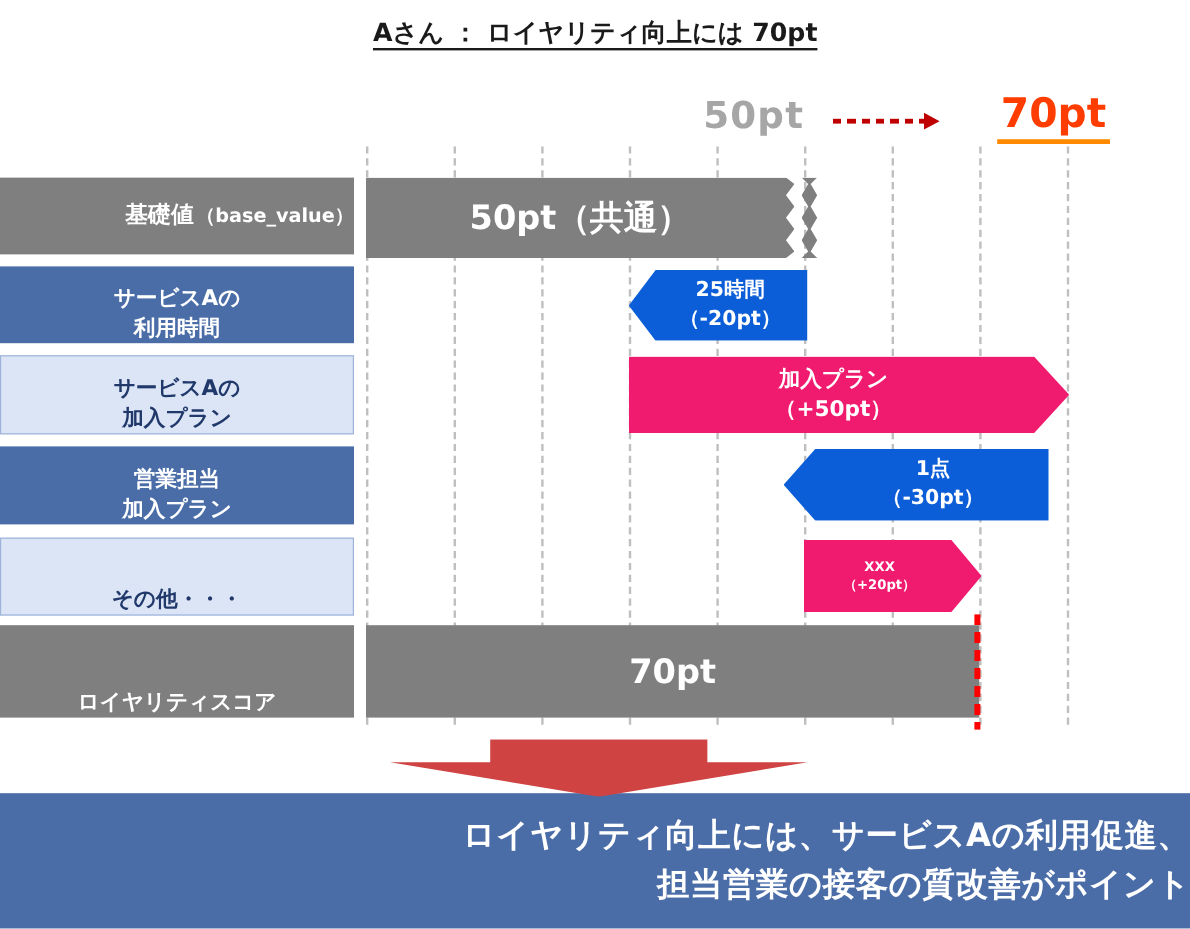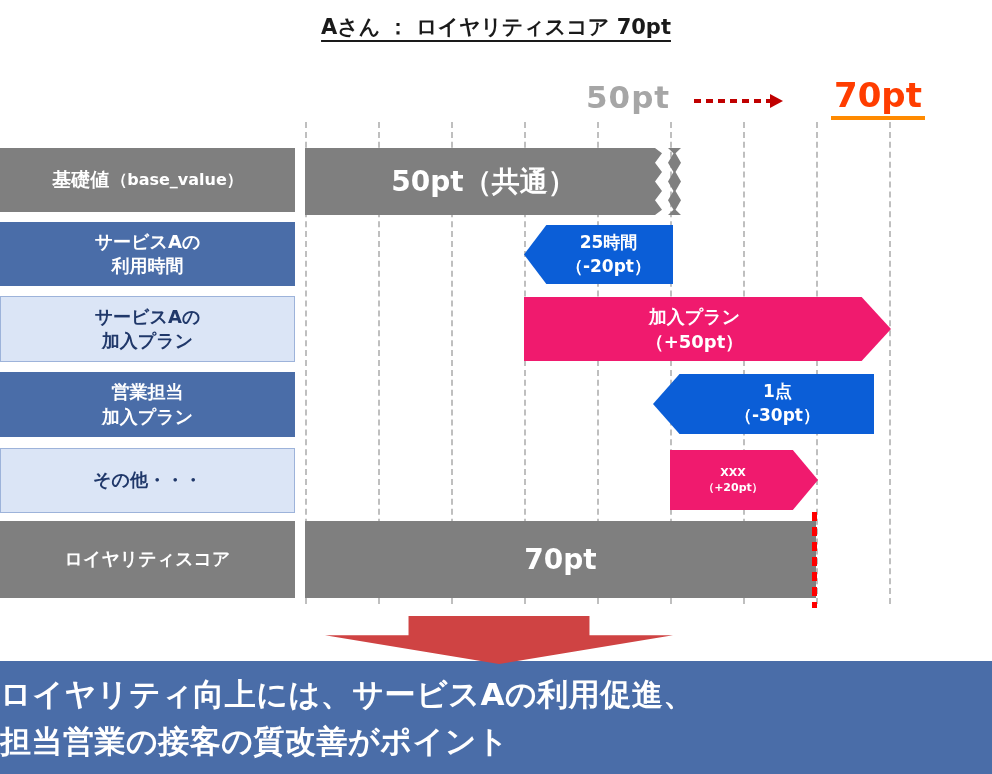--- a/index.html
+++ b/index.html
@@ -34,21 +34,21 @@
     border-bottom:4px solid var(--orange-underline,#ff8a00); padding:0 3px 1px;
   }
 
   .gridline {
     position:absolute; top:122px; height:482px; width:0;
     border-left:2px dashed var(--grid-gray,#bfbfbf); z-index:1;
   }
 
   .row-label {
     position:absolute; left:0; width:295px; z-index:2;
-    display:flex; flex-direction:column; align-items:center; justify-content:center;
+    display:flex; flex-direction:column; align-items:center; justify-content:flex-end;
     font-weight:bold; text-align:center; font-size:18px; line-height:1.35;
   }
   .pre { white-space:pre-line; }
   .lbl-gray  { background:var(--gray,#7f7f7f); color:#fff; }
   .lbl-blue  { background:var(--primary-blue,#4a6da8); color:#fff; }
   .lbl-light { background:var(--light-blue,#dbe5f6); color:var(--navy-text,#20386a);
                border:1px solid var(--light-blue-border,#9db3da); }
   .lbl-main { font-size:19px; }
   .lbl-sub  { font-size:16px; font-weight:bold; margin-left:2px; }
   .lbl-inline { flex-direction:row; align-items:center; }
@@ -74,30 +74,30 @@
 
   .big-down-arrow {
     position:absolute; left:325px; top:616px; width:348px; height:48px;
     background:var(--arrow-red,#cf4343); z-index:2;
     clip-path: polygon(24% 0%, 76% 0%, 76% 40%, 100% 40%, 50% 100%, 0% 40%, 24% 40%);
   }
 
   .banner {
     position:absolute; left:0; top:661px; width:992px; height:113px;
     background:var(--primary-blue,#4a6da8); color:#fff;
-    display:flex; flex-direction:column; align-items:flex-start; justify-content:center;
-    font-size:31px; font-weight:bold; line-height:1.5; letter-spacing:0.5px;
+    display:flex; flex-direction:column; align-items:flex-end; justify-content:center;
+    font-size:27px; font-weight:bold; line-height:1.5; letter-spacing:0.5px;
   }
 </style>
 </head>
 <body>
 
 <div class="slide">
 
-  <div class="title">Aさん ： ロイヤリティスコア 70pt</div>
+  <div class="title">Aさん ： ロイヤリティ向上には 70pt</div>
 
   <div>
     <span class="score-before">50pt</span>
     <span class="dashed-arrow"></span>
     <span class="score-after">70pt</span>
   </div>
 
   <div>
     <div id="gridlines">
         <div class="gridline" style="left: 305px;"></div>

